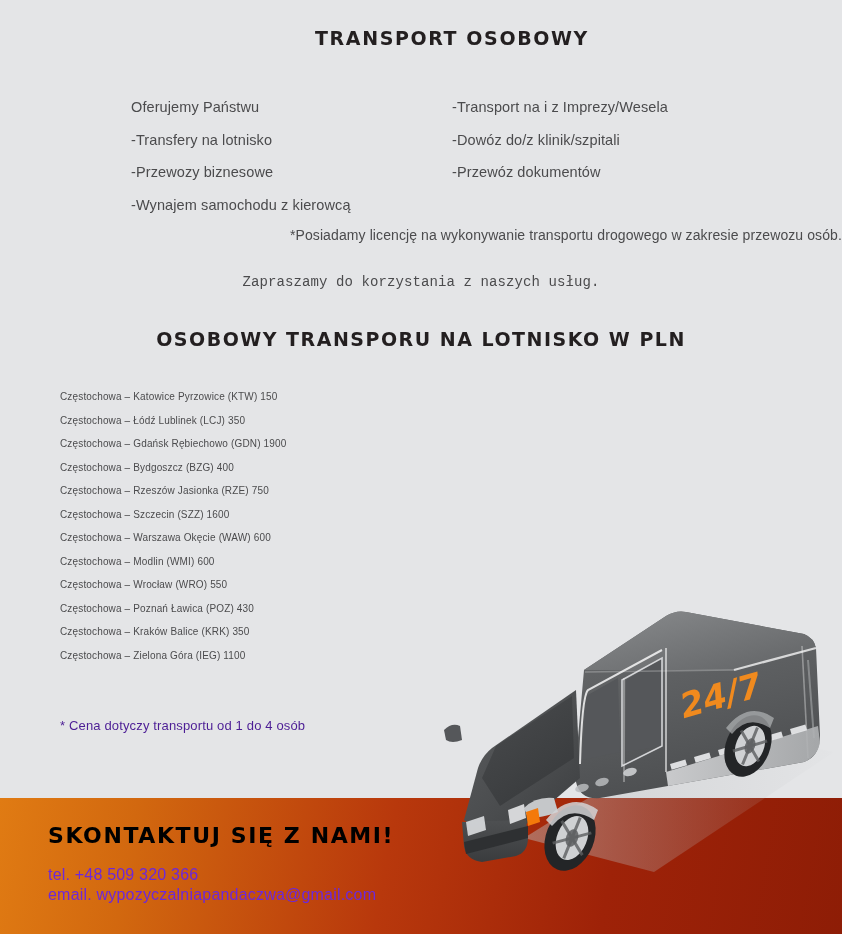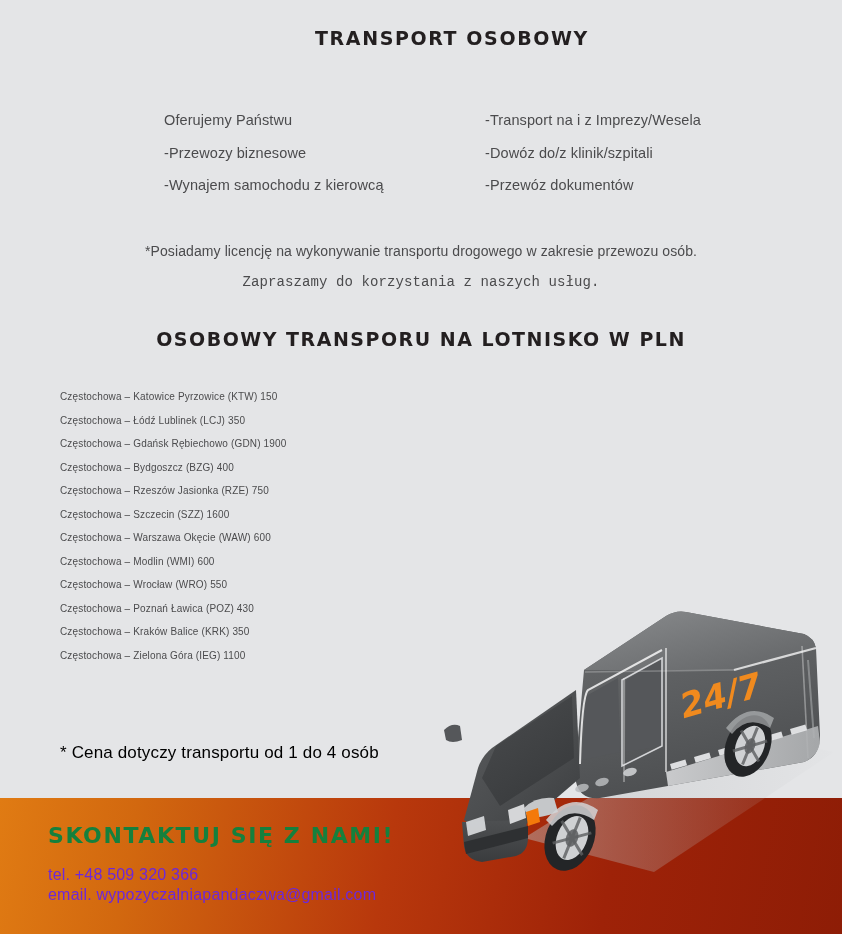--- a/index.html
+++ b/index.html
@@ -46,22 +46,21 @@
   
   .services {
     position: absolute;
     left: 0;
     top: 98px;
     width: 842px;
     height: 125px;
   }
   .svc-col {
     position: absolute;
-    top: 15px;
-    margin-left: 33px;
+    top: 2px;
   }
   .svc-col.left  { left: 131px; }
   .svc-col.right { left: 452px; }
   .svc-item {
     font-size: 14.5px;
     color: #4b4b4d;
     line-height: 1;
     margin-bottom: 18px;
     white-space: nowrap;
     letter-spacing: 0.1px;
@@ -70,44 +69,44 @@
   
   .note {
     position: absolute;
     left: 0;
     width: 842px;
     text-align: center;
     font-size: 14px;
     color: #4b4b4d;
     letter-spacing: 0.1px;
   }
-  .note.n1 { top: 243px; }
+  .note.n1 { top: 227px; text-align: right; }
   .note.n2 { top: 274px; font-family: Liberation Mono, monospace; }
 
   
   .pricelist {
     position: absolute;
     left: 60px;
     top: 392px;
     width: 420px;
   }
   .price-row {
     font-size: 10px;
     color: #4b4b4d;
     line-height: 1;
     margin-bottom: 13.5px;
     white-space: nowrap;
     letter-spacing: 0.15px;
   }
   .price-footnote {
     position: absolute;
     left: 60px;
-    top: 743px;
-    font-size: 17px;
-    color: #000000;
+    top: 718px;
+    font-size: 13px;
+    color: #4c1d95;
     white-space: nowrap;
     letter-spacing: 0.15px;
   }
 
   
   .banner {
     position: absolute;
     left: 0;
     bottom: 0;
     width: 842px;
@@ -121,21 +120,21 @@
     clip-path: polygon(0 0, 470px 0, 842px -48px, 842px 136px, 0 136px);
   }
   .banner-headline {
     position: absolute;
     left: 48px;
     top: 25px;
     font-family: "DejaVu Sans", sans-serif;
     font-weight: bold;
     font-size: 22px;
     letter-spacing: 1.6px;
-    color: #15803d;
+    color: #000000;
   }
   .banner-line {
     position: absolute;
     left: 48px;
     font-size: 16px;
     color: #6d28d9;
     letter-spacing: 0.2px;
     white-space: nowrap;
     text-align: center;
   }
@@ -156,20 +155,21 @@
 </head>
 <body>
 
 <div id="page">
 
   <div class="main-title">TRANSPORT OSOBOWY</div>
 
   <div class="services">
     <div class="svc-col left">
       <div class="svc-item">Oferujemy Państwu</div>
+      <div class="svc-item">-Transfery na lotnisko</div>
       <div class="svc-item">-Przewozy biznesowe</div>
       <div class="svc-item">-Wynajem samochodu z kierowcą</div>
     </div>
     <div class="svc-col right">
       <div class="svc-item">-Transport na i z Imprezy/Wesela</div>
       <div class="svc-item">-Dowóz do/z klinik/szpitali</div>
       <div class="svc-item">-Przewóz dokumentów</div>
     </div>
   </div>
 

